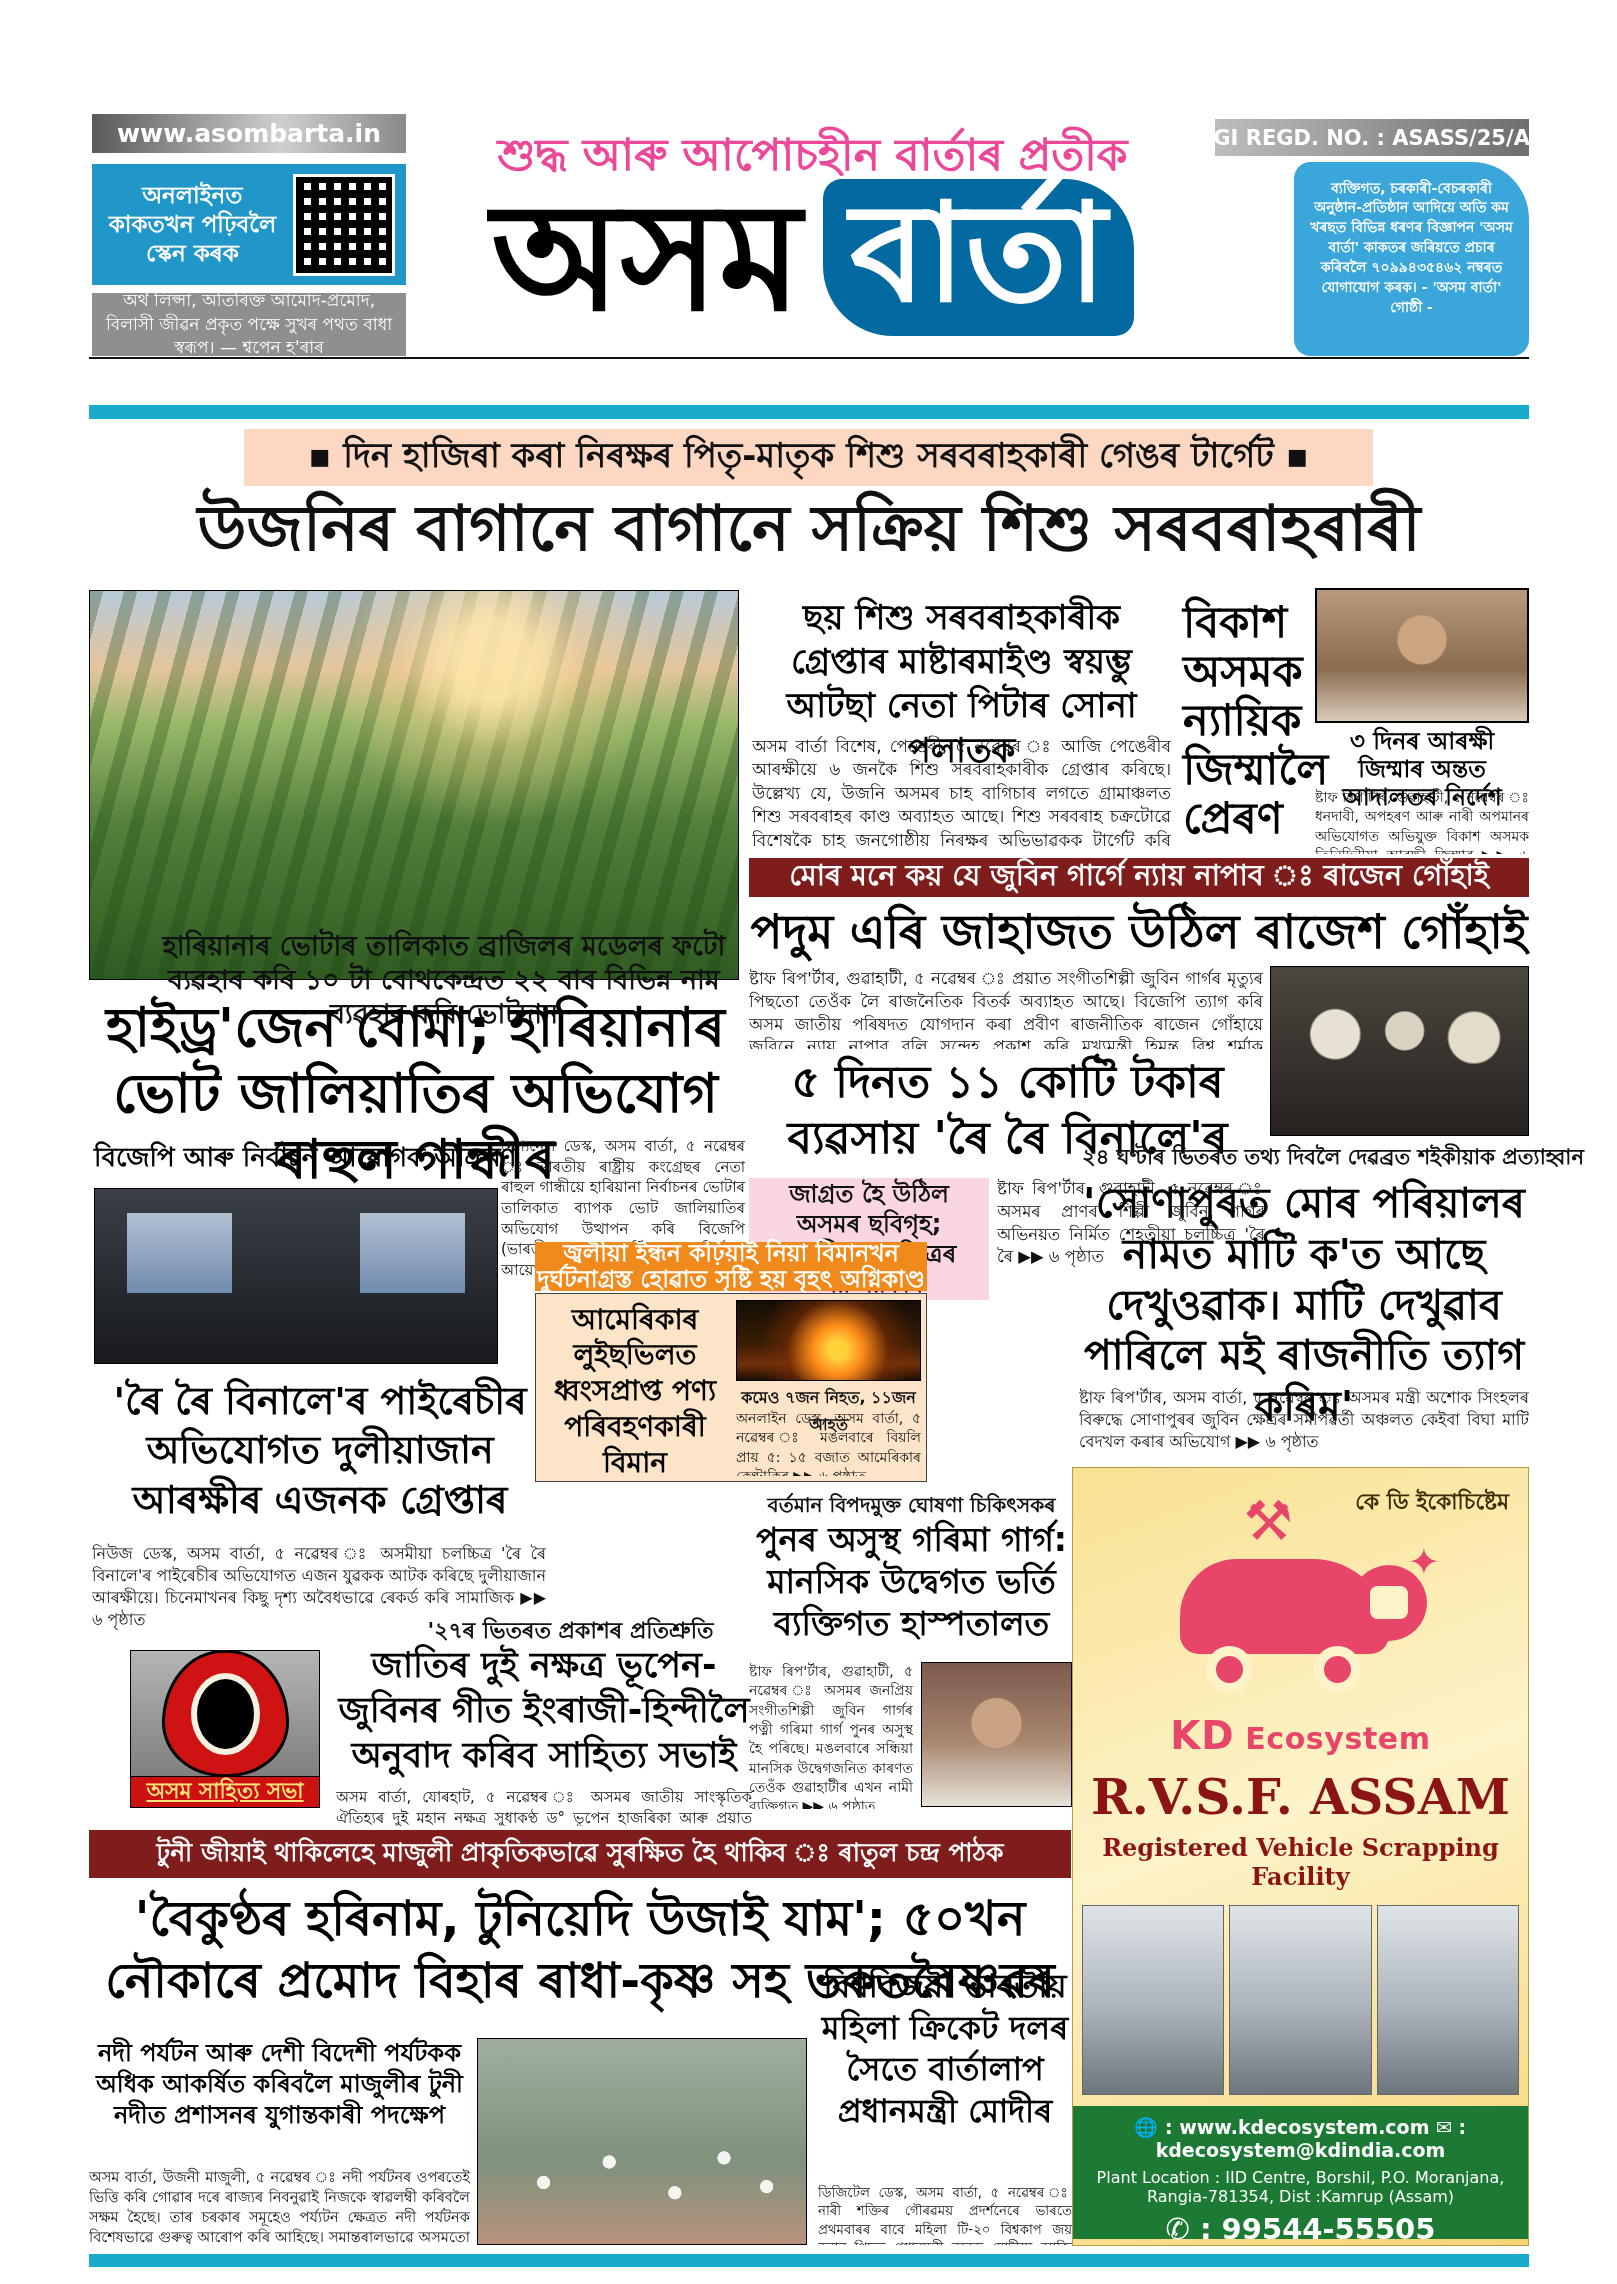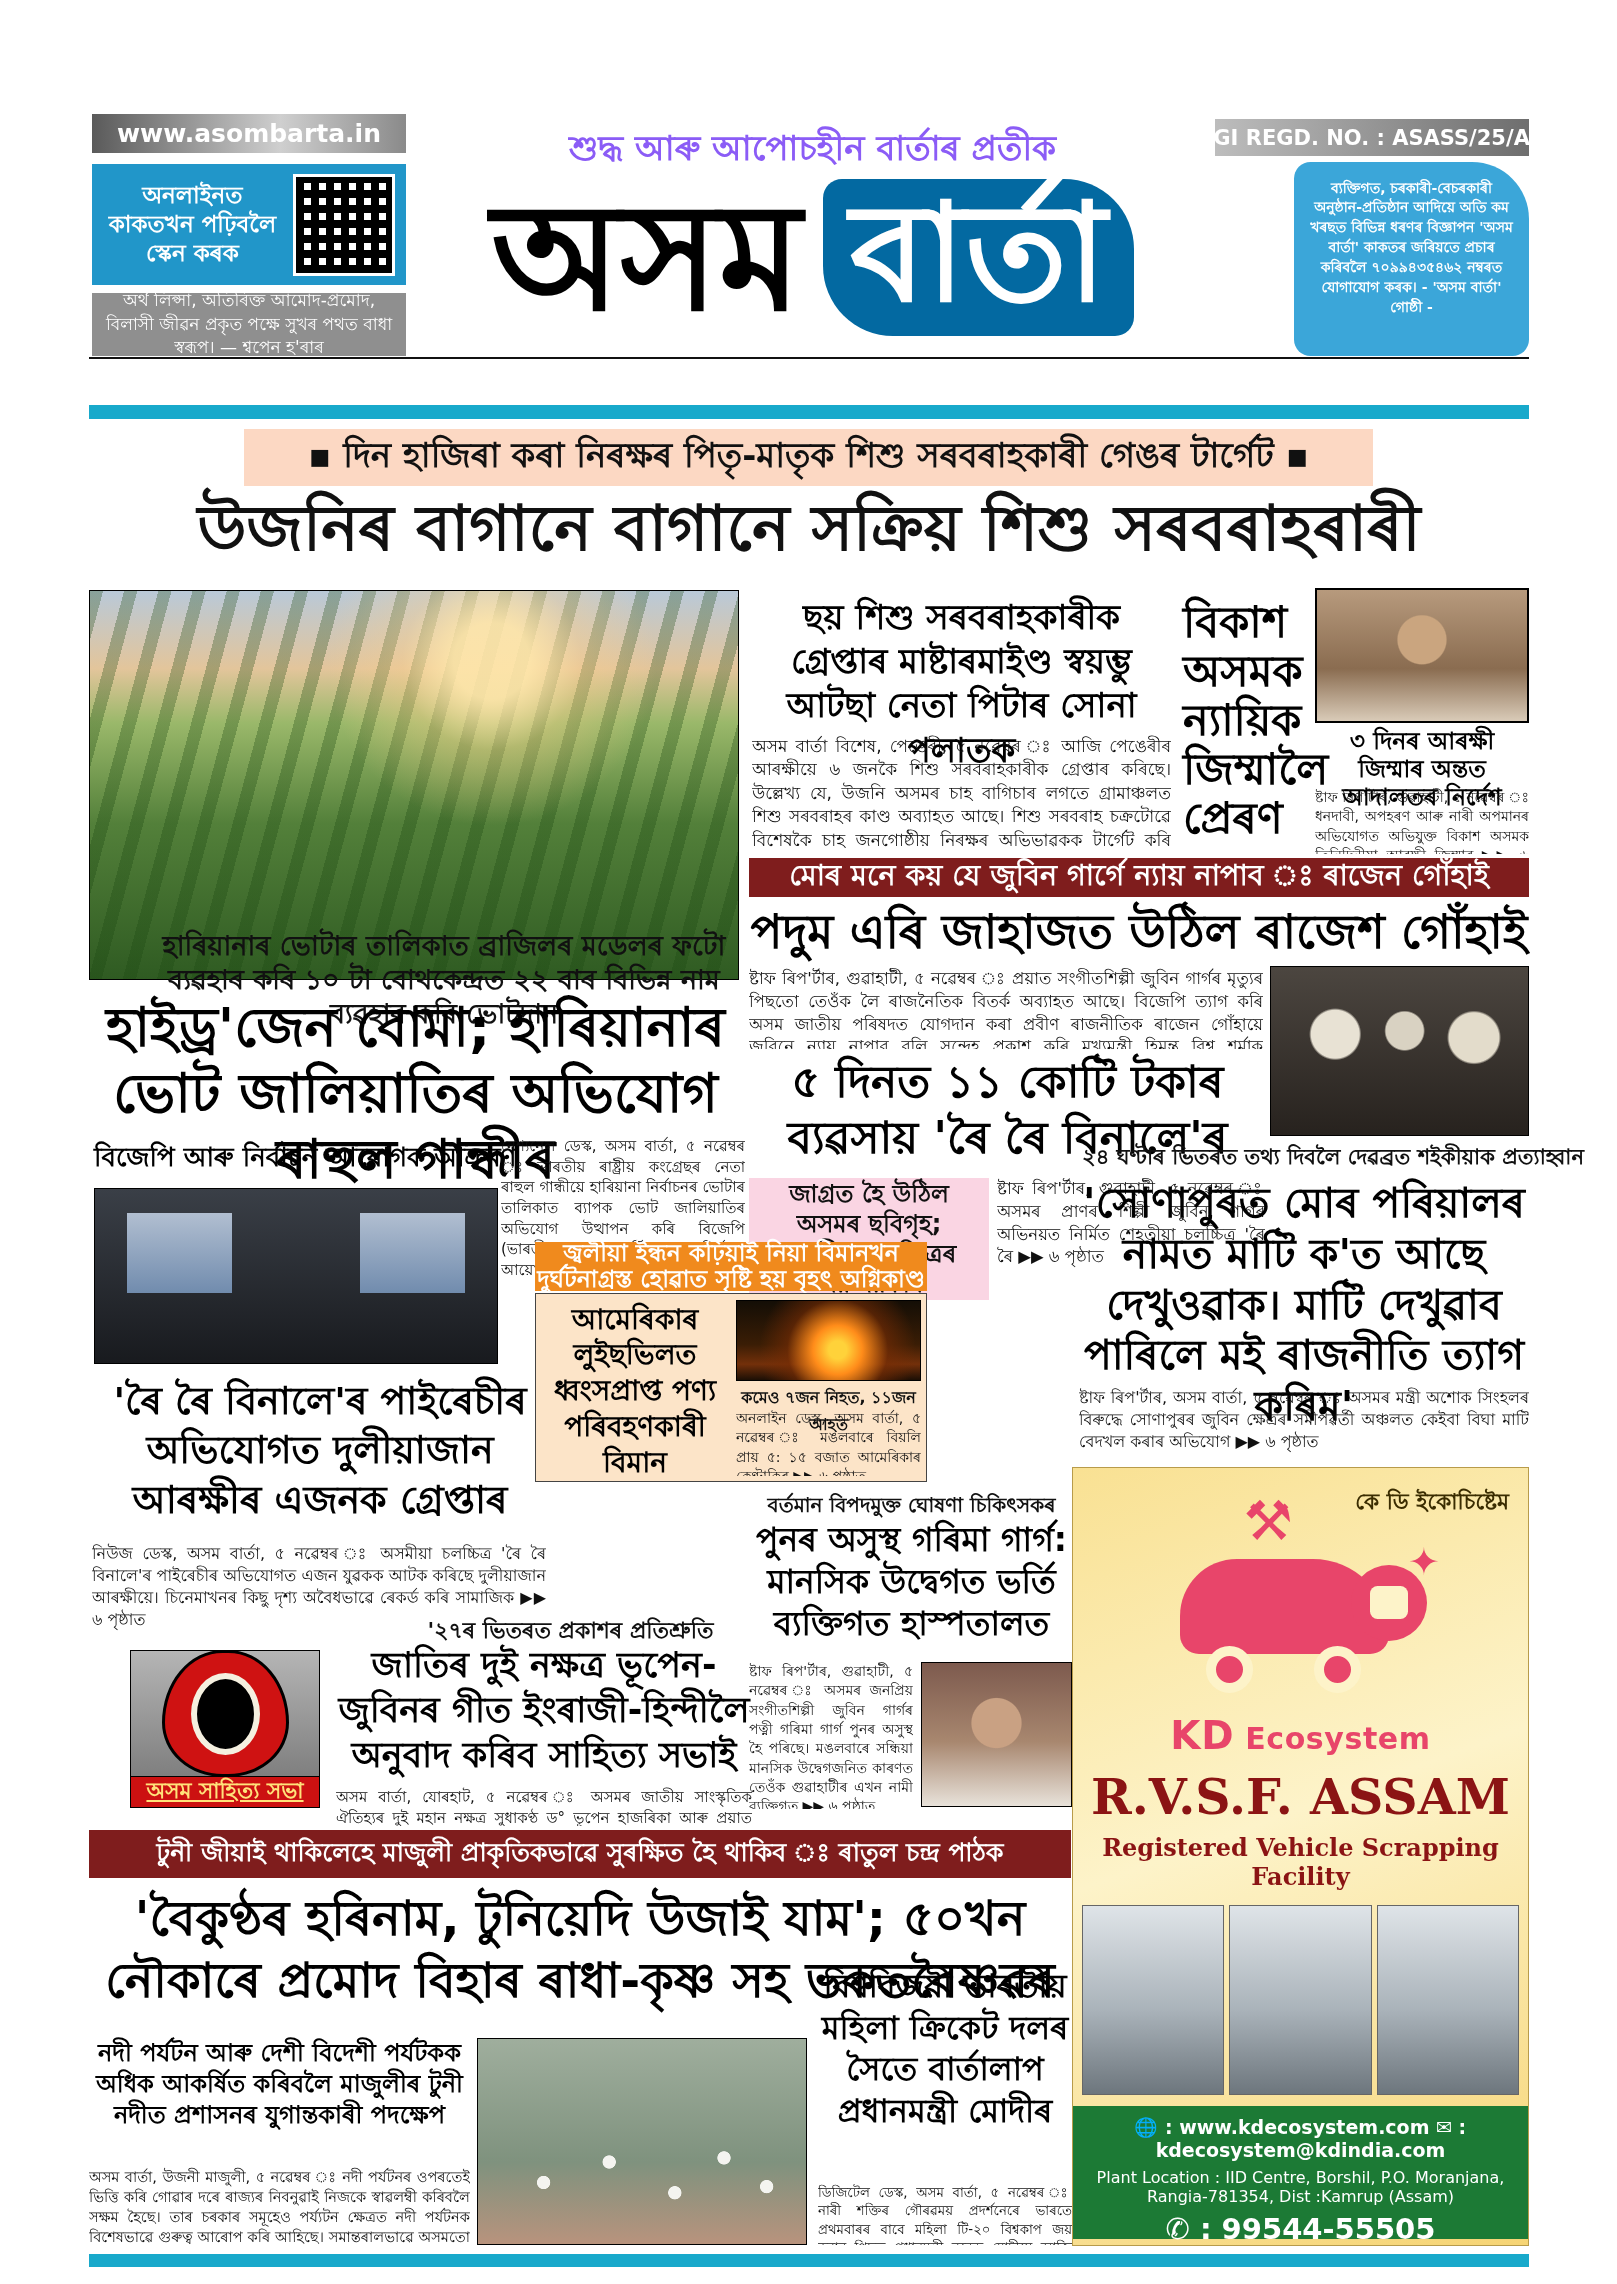--- a/index.html
+++ b/index.html
@@ -28,21 +28,21 @@
              repeating-linear-gradient(0deg,#000 0 7.6px,transparent 7.6px 15px),
              repeating-linear-gradient(90deg,#000 0 7.6px,#fff 7.6px 15px);}
   .quote-box{background:#8f8f8f;color:#fff;display:flex;align-items:center;justify-content:center;
              font-size:17px;line-height:1.4;text-align:center;padding:5px 9px;box-sizing:border-box;}
   .contact-box{background:#3ba6d9;border-radius:16.5px 57px 16.5px 16.5px;color:#fff;font-weight:bold;
                font-size:14px;line-height:1.42;text-align:center;padding:16.5px 12.7px;box-sizing:border-box;}
   .masthead{display:flex;align-items:center;justify-content:center;gap:21.6px;}
   .masthead .black-part{font-size:149px;font-weight:bold;color:#000;line-height:1;}
   .masthead .red-part{font-size:136px;font-weight:bold;color:#fff;background:#0369a1;line-height:1.05;
                       padding:3.8px 27px 11.4px 27px;border-radius:19px 70px 19px 70px;}
-  .tagline{font-size:34px;font-weight:bold;color:#8b5cf6;white-space:nowrap;}
+  .tagline{font-size:44px;font-weight:bold;color:#ec4899;white-space:nowrap;}
   .dateline{display:flex;align-items:center;justify-content:space-between;font-size:16.5px;font-weight:bold;
             white-space:nowrap;}
   .dateline .dl-left{display:flex;gap:16.5px;}
   .lead-kicker{background:#fcd8c3;display:flex;align-items:center;justify-content:center;
                font-size:34px;font-weight:bold;white-space:nowrap;}
   .lead-headline{font-size:63px;font-weight:bold;white-space:nowrap;text-align:center;line-height:1.1;}
   .pink-box{background:#fad5e3;display:flex;align-items:center;justify-content:center;
             font-weight:bold;font-size:24px;line-height:1.25;text-align:center;padding:6.3px;box-sizing:border-box;}
   .orange-banner{background:#f08a1d;color:#fff;font-weight:bold;display:flex;align-items:center;
                  justify-content:center;text-align:center;font-size:23.5px;line-height:1.1;}

